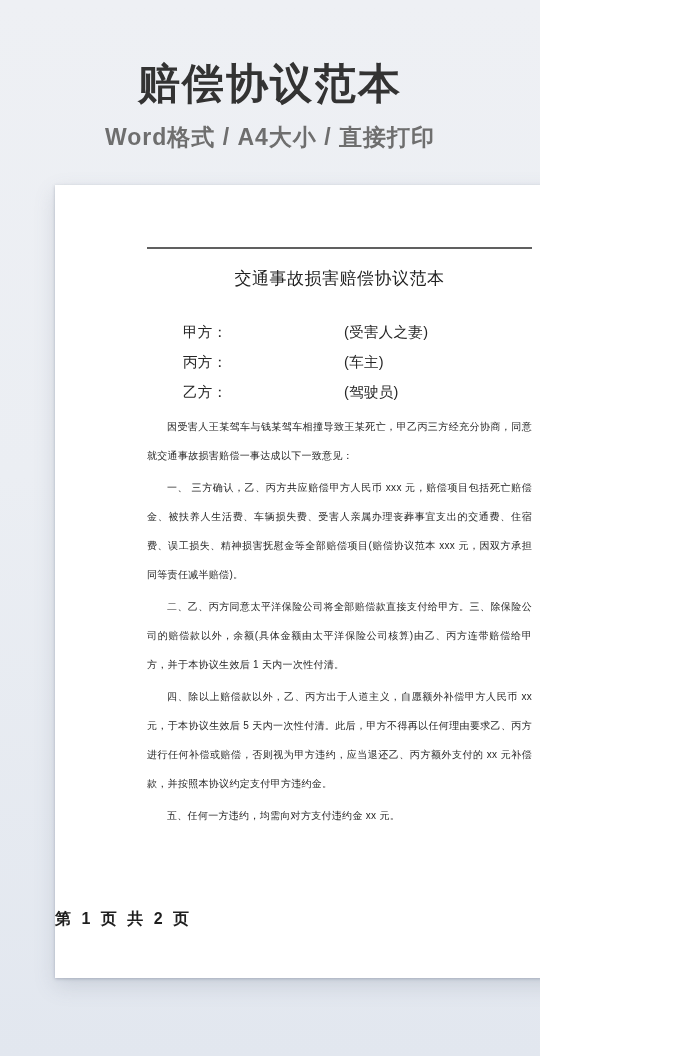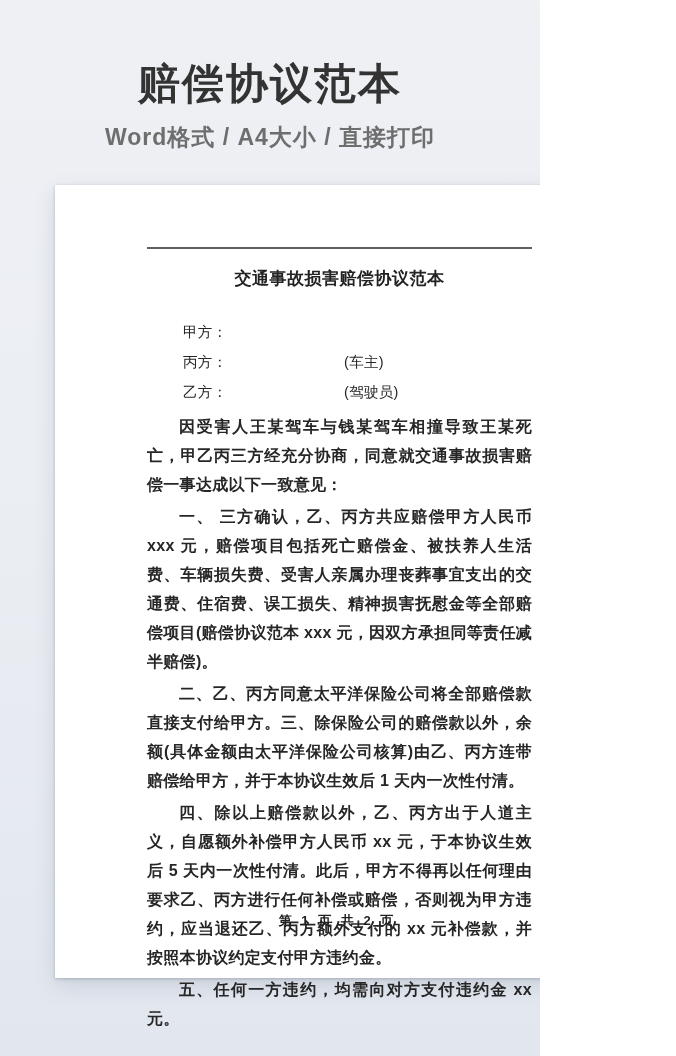--- a/index.html
+++ b/index.html
@@ -22,34 +22,34 @@
     color:#6e6e6e;letter-spacing:1px;
   }
   .paper{
     position:absolute;left:55px;top:185px;width:565px;height:793px;
     background:#ffffff;box-sizing:border-box;padding:0 88px 0 92px;
     box-shadow:0 1px 3px rgba(90,100,120,.35),0 8px 20px rgba(90,100,120,.18);
   }
   .divider{height:2px;background:#606060;margin-top:62px;}
   .doc-title{
     margin:18px 0 0;text-align:center;font-size:17px;line-height:24px;
-    font-weight:700;color:#222222;letter-spacing:.5px;
+    font-weight:400;color:#222222;letter-spacing:.5px;
   }
   .parties{margin-top:26px;margin-left:36px;}
   .party-row{display:flex;line-height:30px;font-size:14.5px;color:#262626;letter-spacing:.3px;}
   .party-label{width:161px;flex:0 0 161px;}
   .party-value{flex:1;}
   .body{margin-top:5px;}
   .body p{
-    margin:0 0 3px;text-indent:2em;font-size:16px;line-height:29px;
-    color:#262626;letter-spacing:.3px;text-align:justify;text-align-last:left;font-weight:bold;
+    margin:0 0 3px;text-indent:2em;font-size:10px;line-height:29px;
+    color:#262626;letter-spacing:.3px;text-align:justify;text-align-last:left;
   }
   .page-footer{
-    position:absolute;left:0;right:0;bottom:48px;text-align:center;
-    font-size:13px;font-weight:700;color:#1f1f1f;letter-spacing:3px;
+    position:absolute;left:0;right:0;bottom:48px;text-align:left;
+    font-size:16px;font-weight:700;color:#1f1f1f;letter-spacing:3px;
   }
 </style>
 </head>
 <body>
 
 <div class="canvas">
 
   <div class="header">
     <h1>赔偿协议范本</h1>
     <p>Word格式 / A4大小 / 直接打印</p>
@@ -58,20 +58,21 @@
   <div class="paper">
 
     <div class="divider"></div>
 
     <h2 class="doc-title">交通事故损害赔偿协议范本</h2>
 
     <div class="parties">
 
         <div class="party-row">
           <span class="party-label">甲方：</span>
+          <span class="party-value">(受害人之妻)</span>
         </div>
 
         <div class="party-row">
           <span class="party-label">丙方：</span>
           <span class="party-value">(车主)</span>
         </div>
 
         <div class="party-row">
           <span class="party-label">乙方：</span>
           <span class="party-value">(驾驶员)</span>

